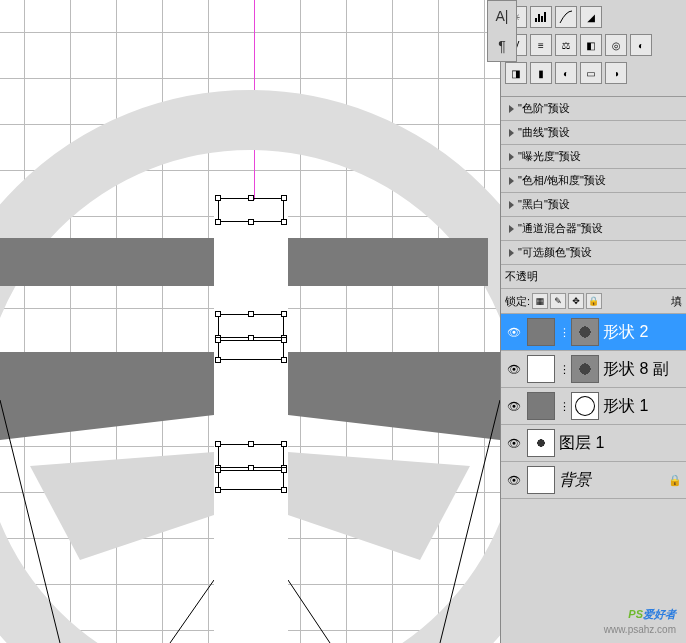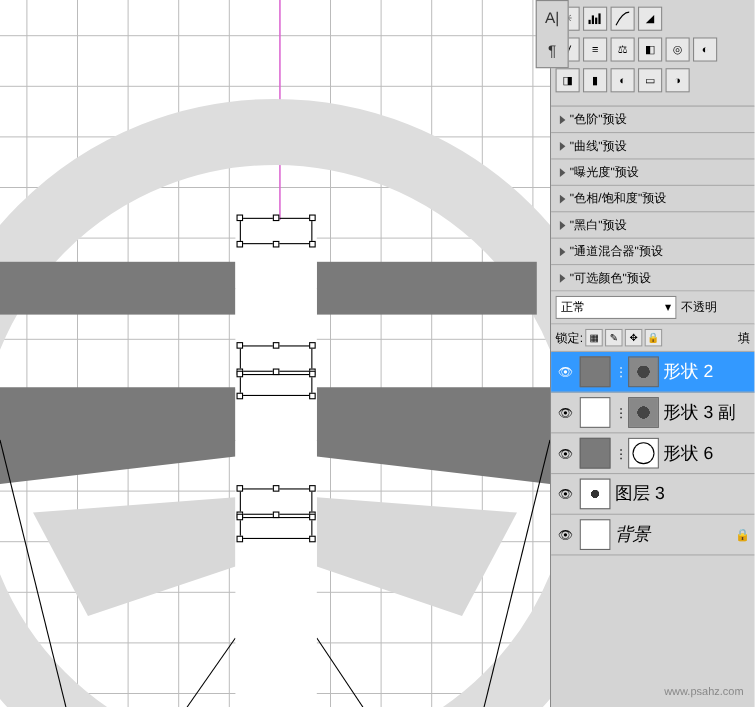--- a/index.html
+++ b/index.html
@@ -183,24 +183,20 @@
           <span>"通道混合器"预设</span>
         </div>
       <div class="preset">
           <span class="tri"></span>
           <span>"可选颜色"预设</span>
         </div>
     </div>
 
 
     <div class="blend-row">
-      <div class="blend-sel">
-        <span>正常</span>
-        <span>▾</span>
-      </div>
       <span>不透明</span>
     </div>
 
     <div class="lock-row">
       <span>锁定:</span>
       <div class="li">▦</div>
       <div class="li">✎</div>
       <div class="li">✥</div>
       <div class="li">🔒</div>
       <span style="margin-left:auto">填</span>
@@ -212,40 +208,41 @@
         <div class="thumb dark"></div>
         <div style="width:8px;text-align:center">⋮</div>
         <div class="thumb pat"></div>
         <span class="lname">形状 2</span>
       </div>
       <div class="layer">
         <div class="eye">👁</div>
         <div class="thumb"></div>
         <div style="width:8px;text-align:center">⋮</div>
         <div class="thumb pat"></div>
-        <span class="lname">形状 3 副</span>
+        <span class="lname">形状 8 副</span>
       </div>
       <div class="layer">
         <div class="eye">👁</div>
         <div class="thumb dark"></div>
         <div style="width:8px;text-align:center">⋮</div>
         <div class="mask c"></div>
-        <span class="lname">形状 6</span>
+        <span class="lname">形状 1</span>
       </div>
       <div class="layer">
         <div class="eye">👁</div>
         <div class="thumb" style="background:radial-gradient(circle at 50% 50%,#333 20%,#fff 21%)"></div>
-        <span class="lname">图层 3</span>
+        <span class="lname">图层 1</span>
       </div>
       <div class="layer">
         <div class="eye">👁</div>
         <div class="thumb"></div>
         <span class="lname bg">背景</span>
         <span style="margin-left:auto">🔒</span>
       </div>
     </div>
 
   </div>
 </div>
 
 <div class="watermark">
+  <div class="wm1"><span>PS</span><span class="a">爱好者</span></div>
   <div class="wm2">www.psahz.com</div>
 </div>
 
 </body></html>

